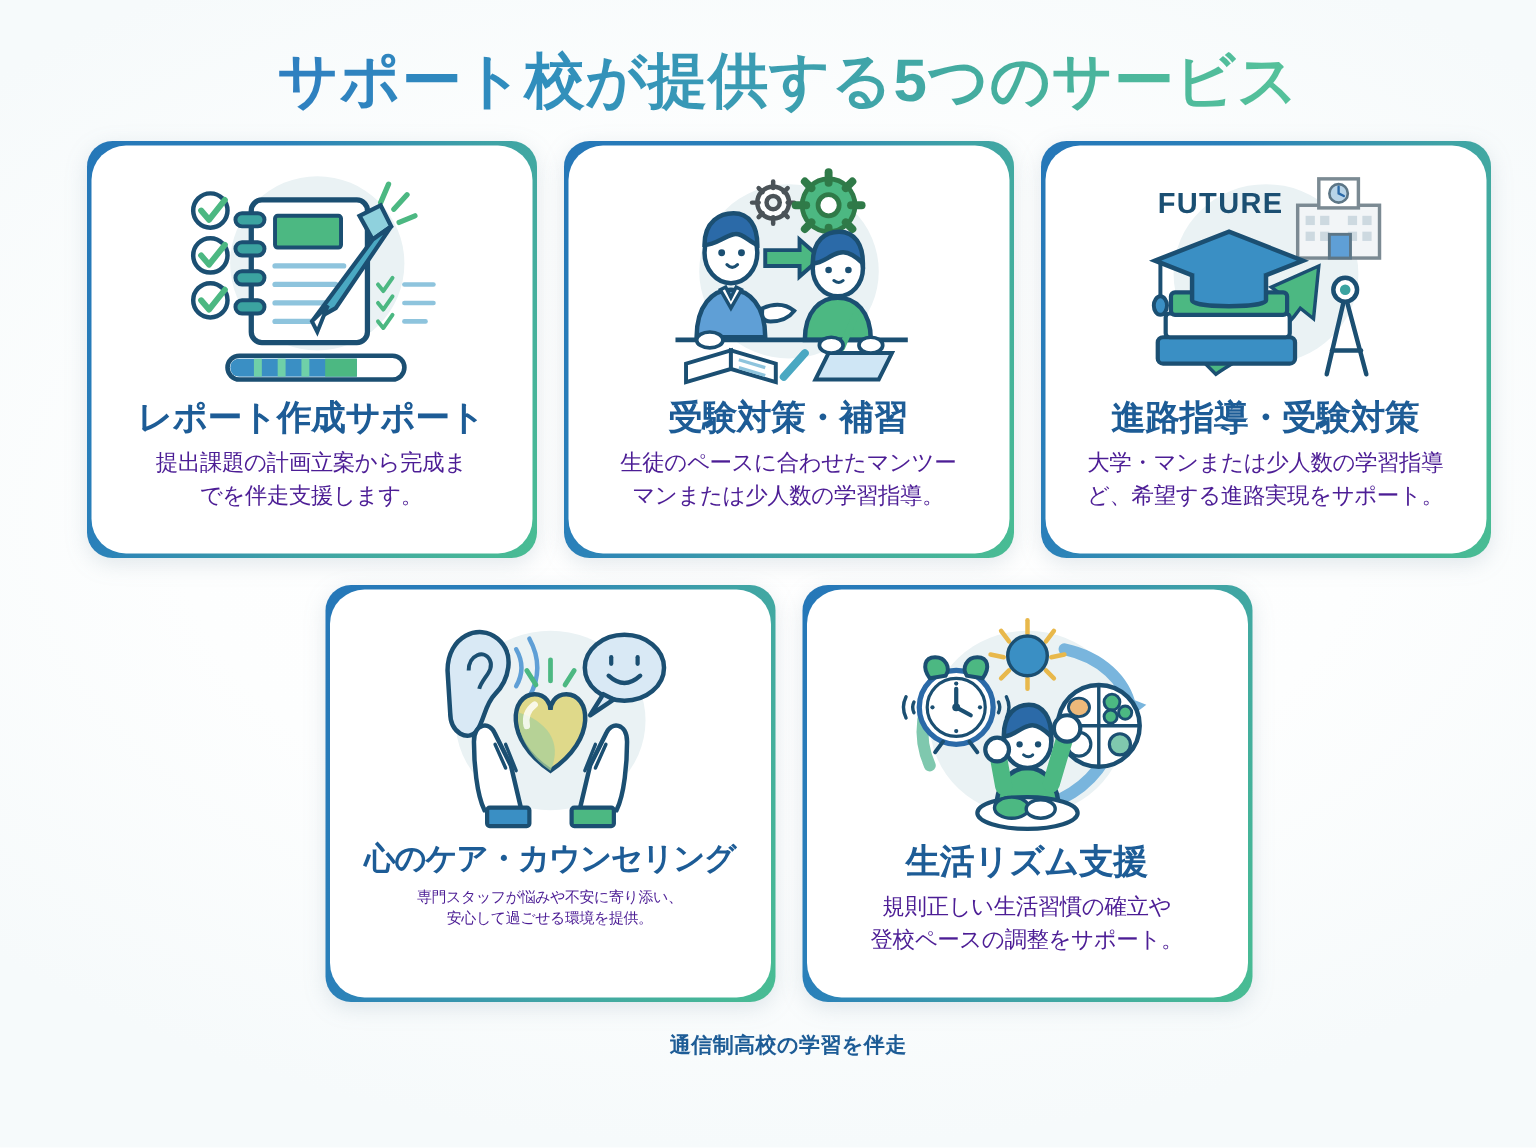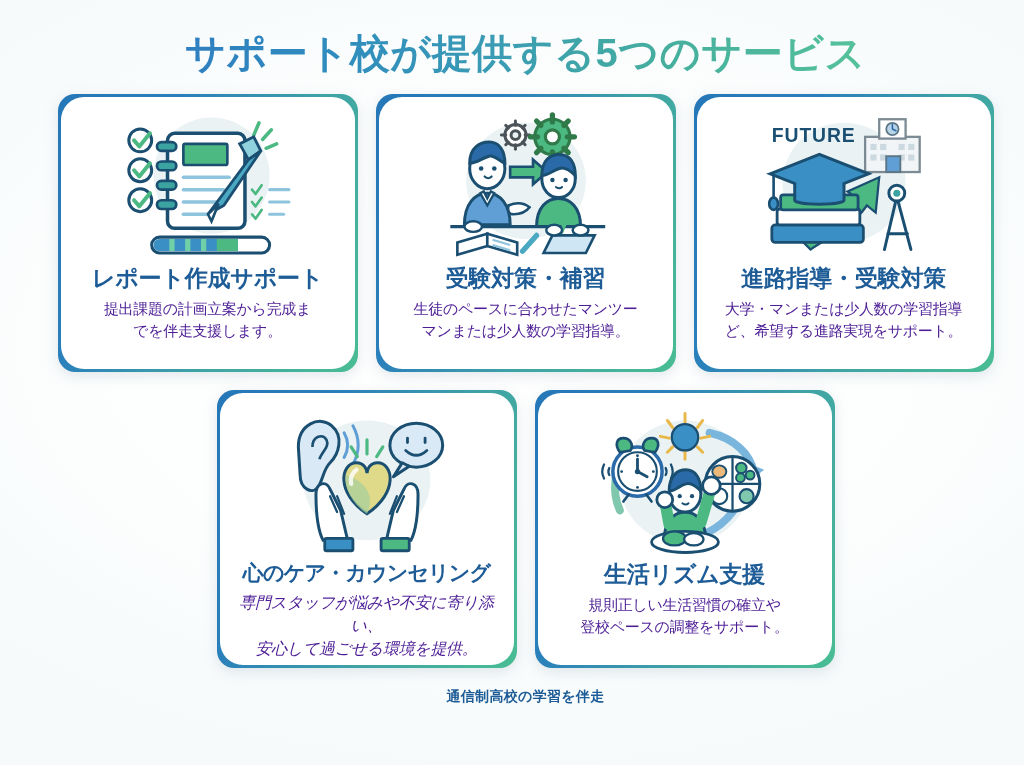--- a/index.html
+++ b/index.html
@@ -388,21 +388,21 @@
                 <path d="M66 100 L74 120"></path>
               <path d="M142 100 L134 118"></path>
                 <path d="M134 100 L126 120"></path>
             </g>
 
             <rect x="52" y="148" width="32" height="14" rx="2" fill="#3a8fc4" stroke="#1b4f72" stroke-width="3.2"></rect>
             <rect x="116" y="148" width="32" height="14" rx="2" fill="#4cb882" stroke="#1b4f72" stroke-width="3.2"></rect>
           </svg>
         </div>
         <div class="card-title tight">心のケア・カウンセリング</div>
-        <div class="card-desc" style="white-space:pre-line; font-size:16px;font-style:italic;">専門スタッフが悩みや不安に寄り添い、
+        <div class="card-desc" style="white-space:pre-line; font-size:10px;">専門スタッフが悩みや不安に寄り添い、
 安心して過ごせる環境を提供。</div>
       </div>
     </div>
 
     <div class="card">
       <div class="card-inner">
         <div class="icon-box">
           <svg viewBox="0 0 200 170" xmlns="http://www.w3.org/2000/svg">
             <ellipse cx="100" cy="84" rx="74" ry="70" fill="#eaf2f4"></ellipse>
 

